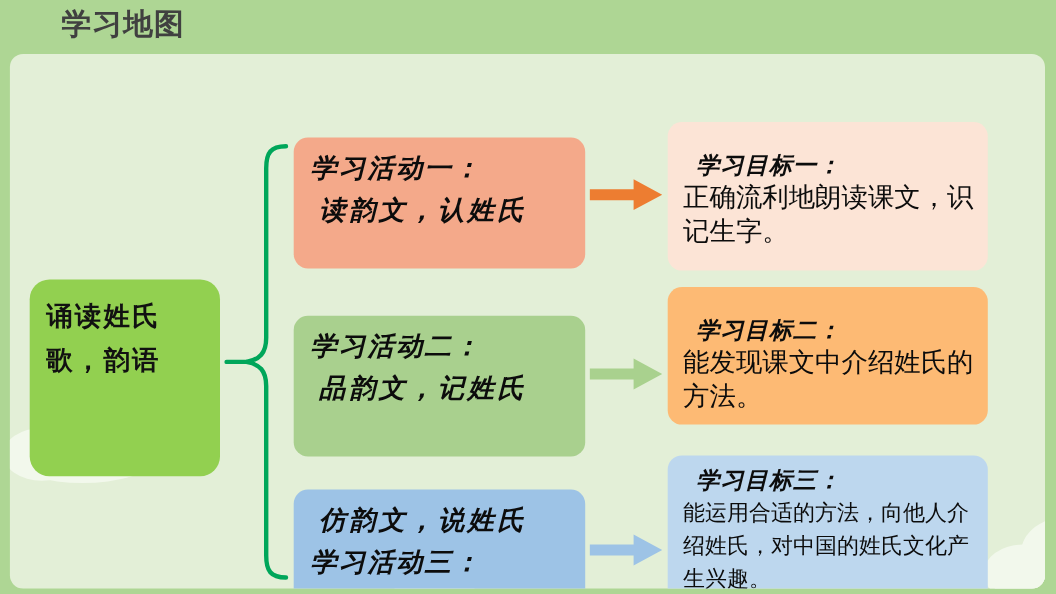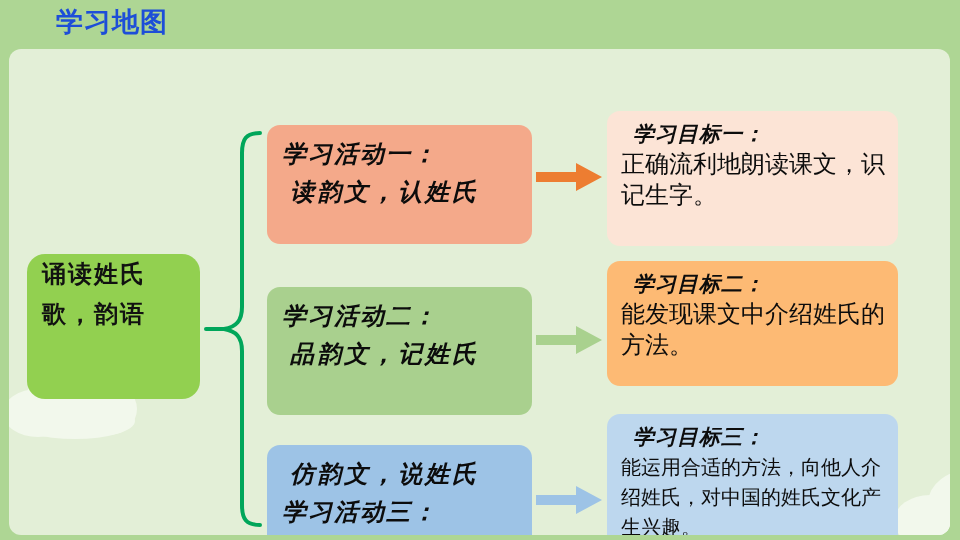--- a/index.html
+++ b/index.html
@@ -22,21 +22,21 @@
     overflow: hidden;
   }
 
   
   #title {
     position: absolute;
     left: 56px;
     top: 2px;
     font-size: 27px;
     font-weight: bold;
-    color: #1d4ed8;
+    color: #404040;
     letter-spacing: 1px;
     line-height: 40px;
     white-space: nowrap;
     font-family: "Liberation Sans", sans-serif;
   }
 
   
   #panel {
     position: absolute;
     left: 9px;
@@ -59,25 +59,25 @@
     border-radius: 50%;
     display: block;
   }
 
   
   #root-node {
     position: absolute;
     left: 18px;
     top: 205px;
     width: 173px;
-    height: 145px;
+    height: 179px;
     background: #92d050;
     border-radius: 18px;
     box-sizing: border-box;
-    padding: 0 13px 0 15px;
+    padding: 14px 13px 0 15px;
   }
   #root-node .txt {
     font-size: 24px;
     font-weight: bold;
     color: #111111;
     line-height: 40px;
     letter-spacing: 2px;
     font-family: "Liberation Sans", sans-serif;
   }
 
@@ -152,21 +152,21 @@
     color: #0c0c0c;
     font-size: 24px;
     line-height: 31px;
     letter-spacing: 0px;
   }
 
   #goal-1 { top: 62px; height: 135px; background: #fce4d6; }
   #goal-2 { top: 212px; height: 125px; background: #fdba74; }
   #goal-3 { top: 365px; height: 160px; background: #bdd7ee; }
 
-  #goal-1 .head, #goal-2 .head { padding-left: 12px; }
+  #goal-1 .head, #goal-2 .head { padding-left: 12px; margin-top: 16px; }
   #goal-3 .head { padding-left: 12px; }
   #goal-3 .body { font-size: 20px; line-height: 30px; }
 </style>
 </head>
 <body>
 
 <div id="stage">
 
   <div id="title">学习地图</div>
 

